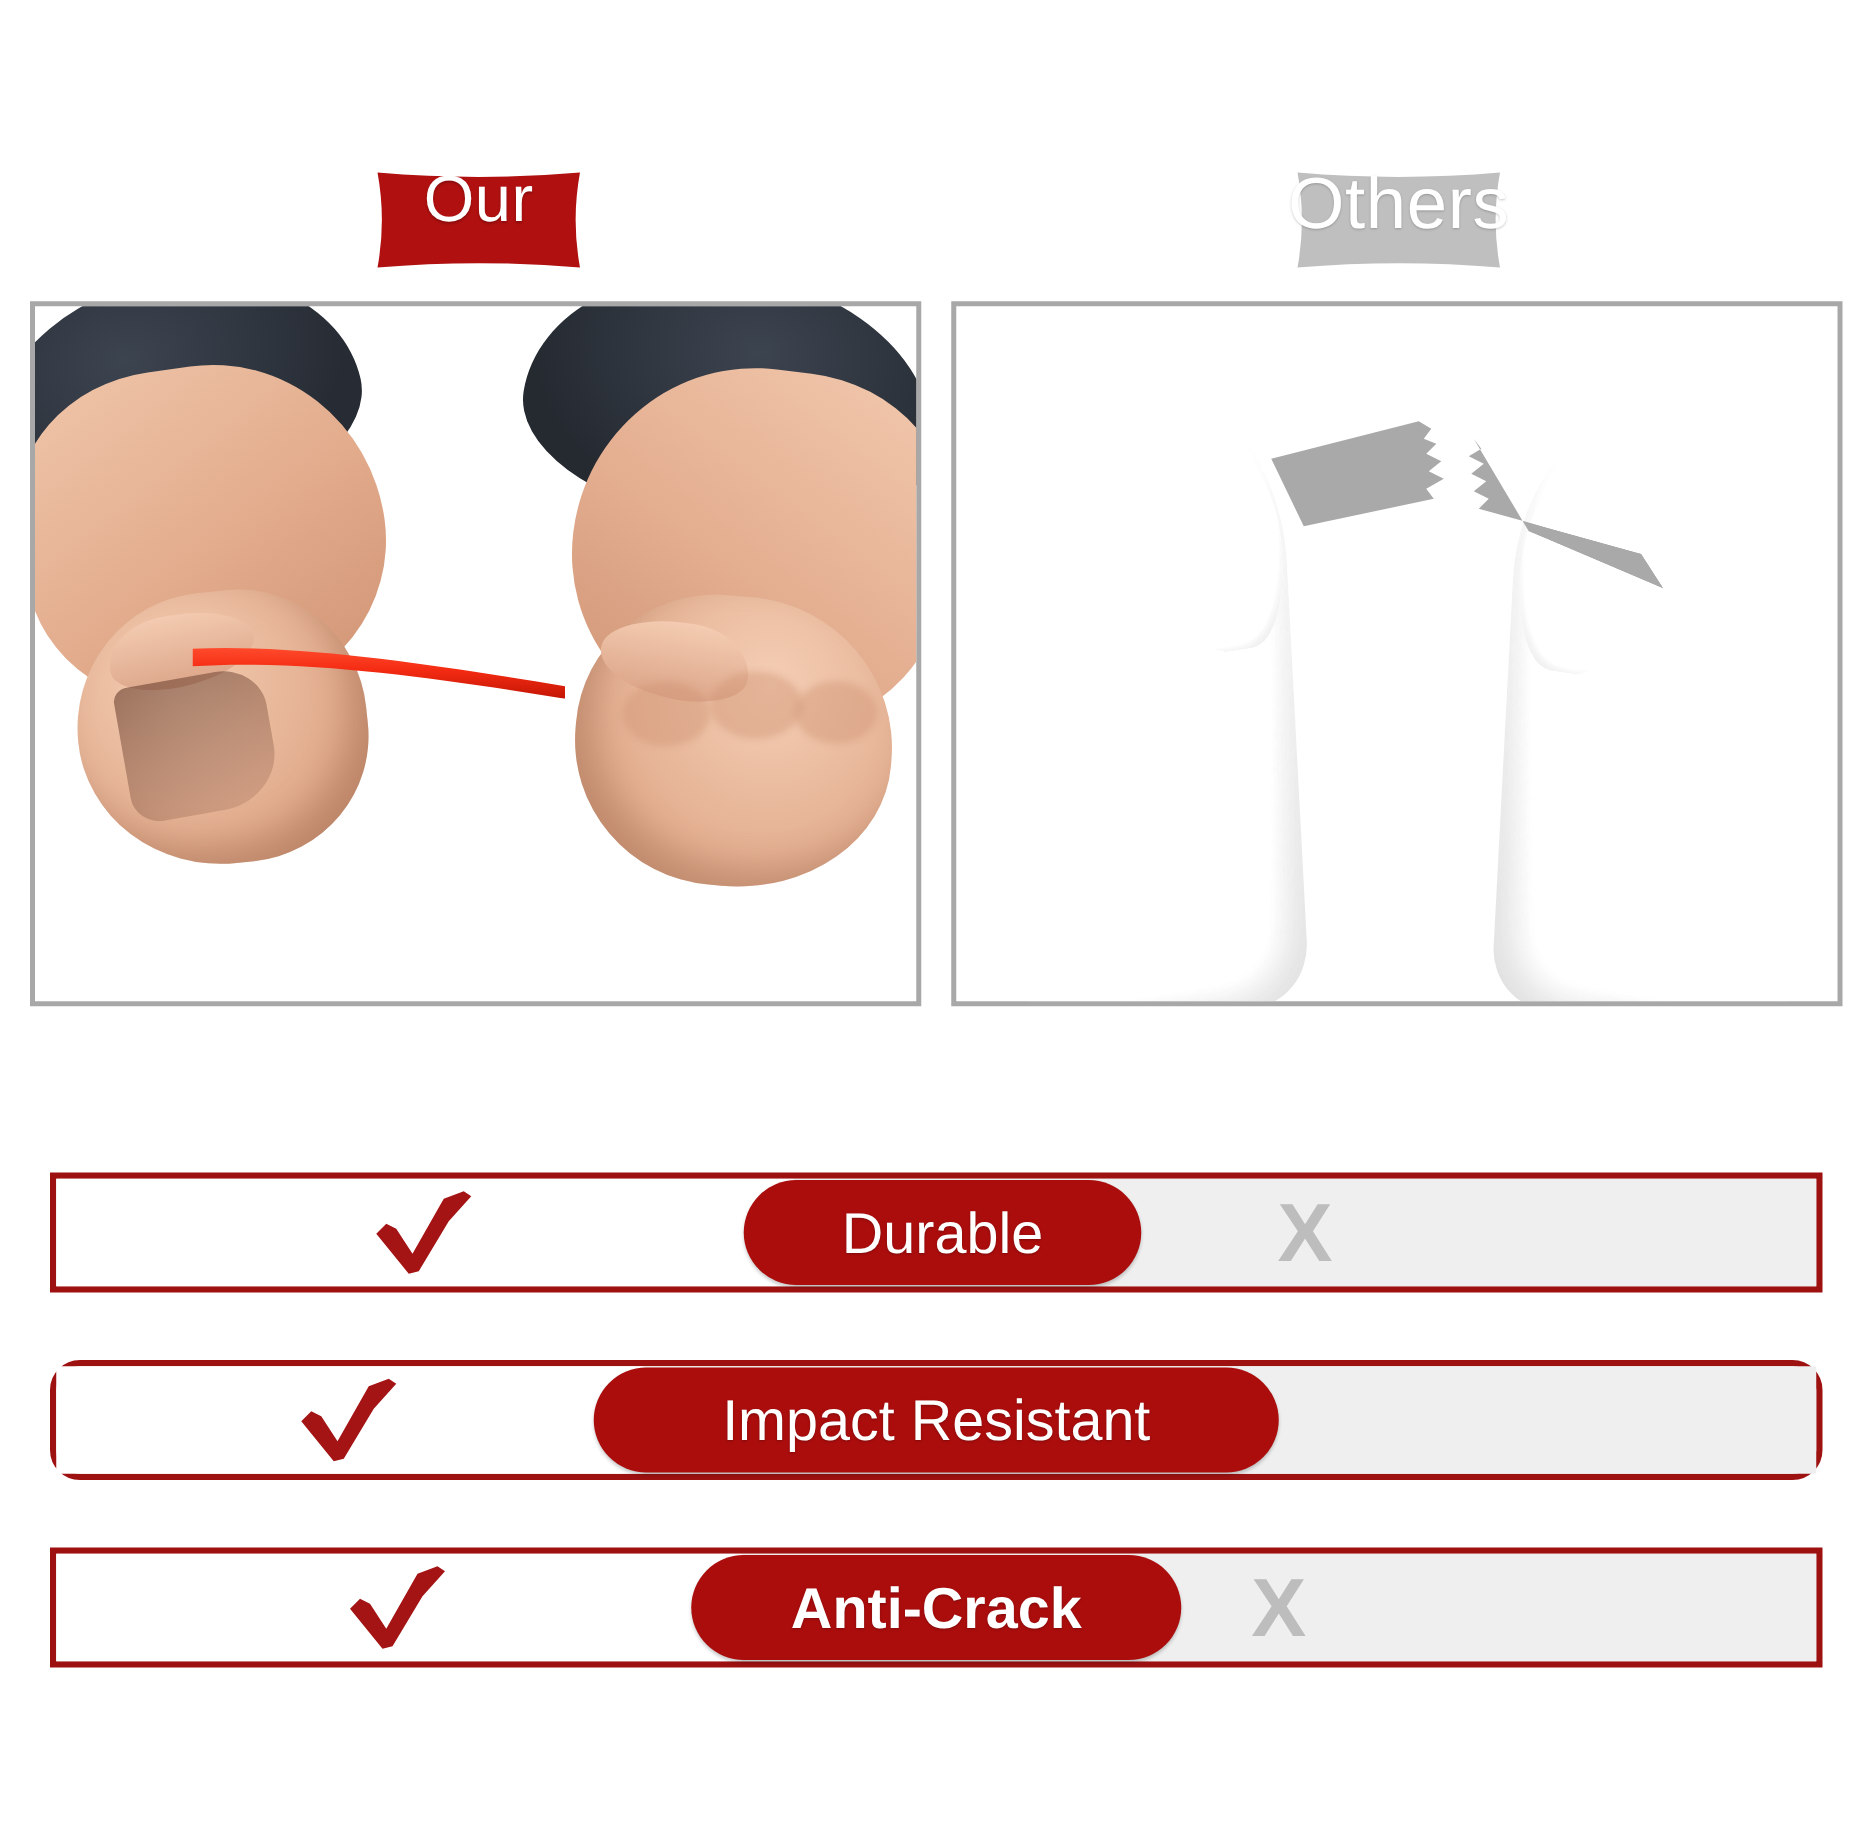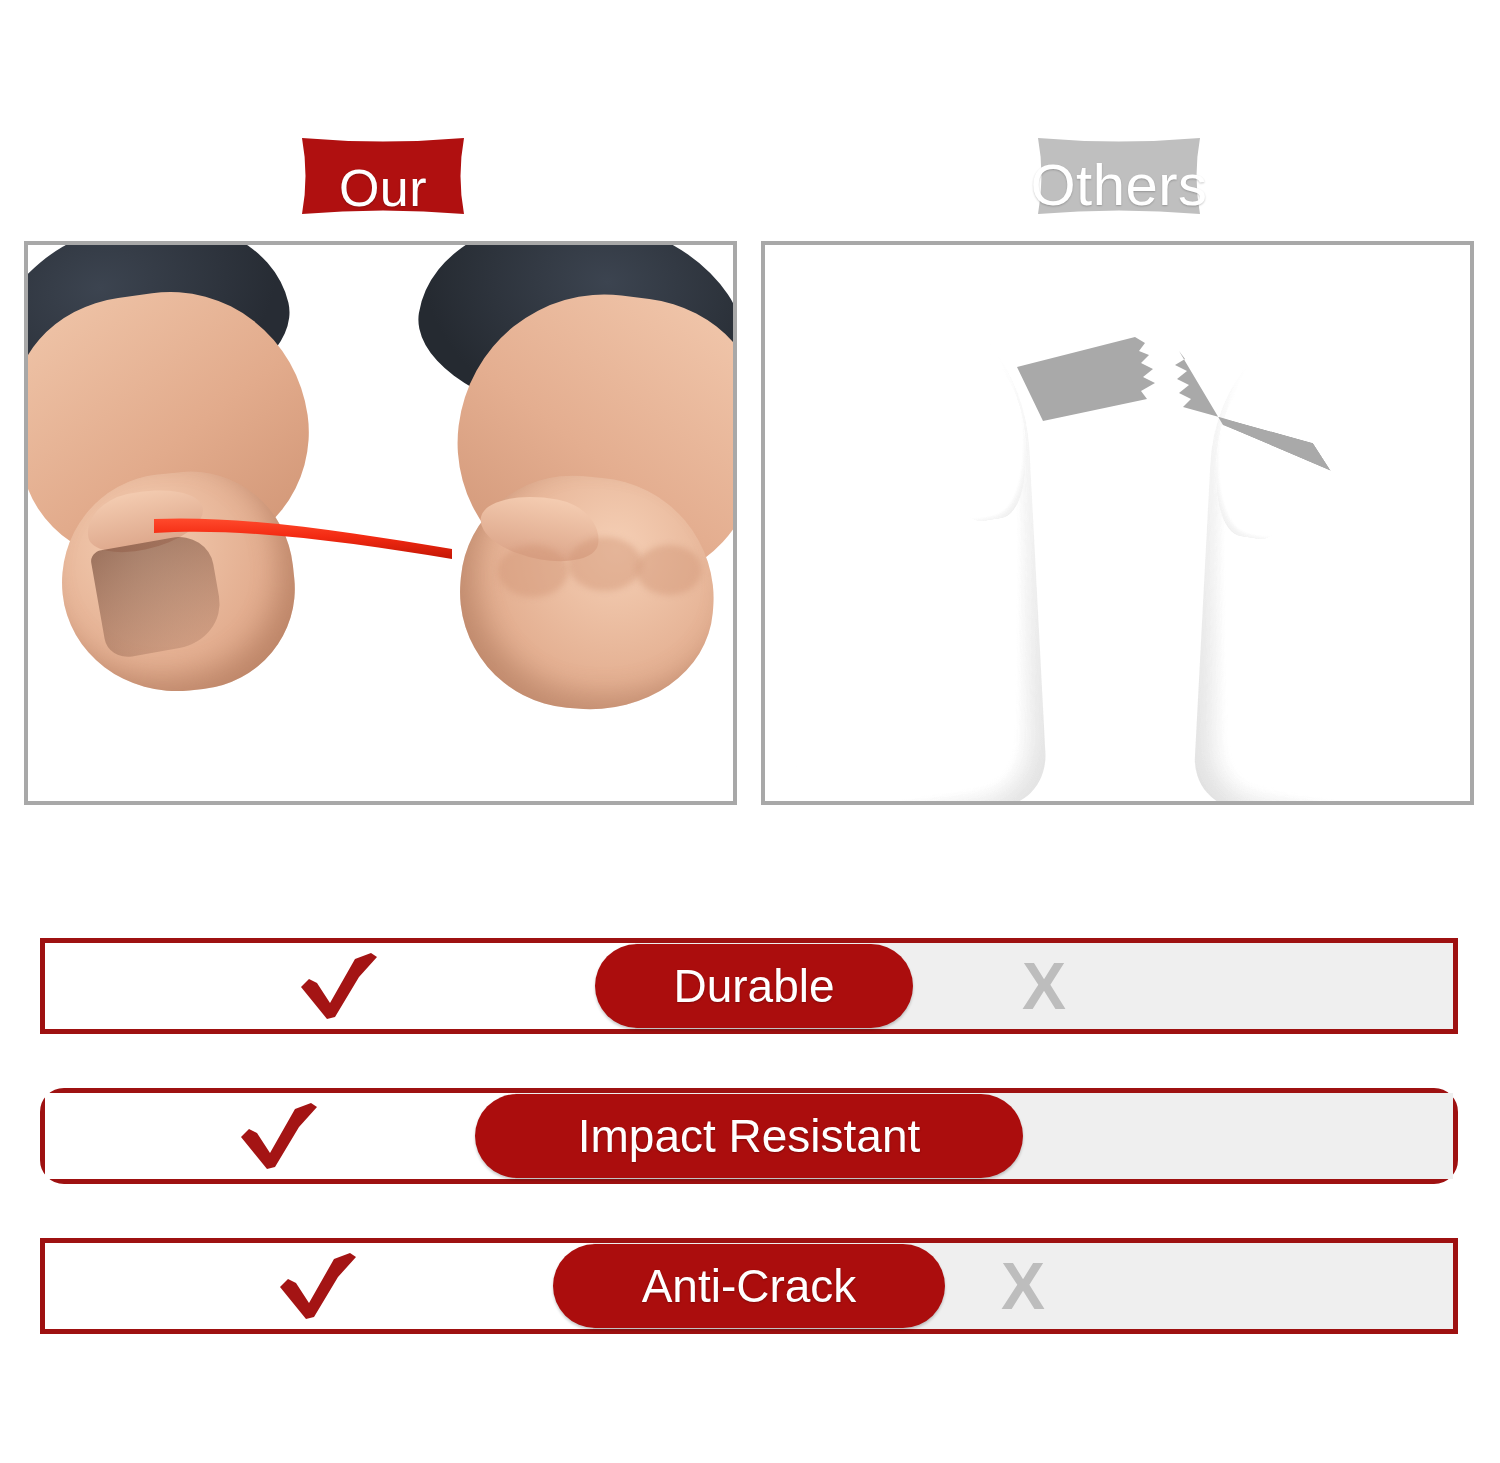--- a/index.html
+++ b/index.html
@@ -12,21 +12,21 @@
     height: 1463px;
     position: relative;
     font-family: "Liberation Sans", sans-serif;
     overflow: hidden;
   }
 
   
   .badge {
     position: absolute;
     display: flex;
-    align-items: flex-end;
+    align-items: flex-start;
     justify-content: center;
     color: #ffffff;
     font-size: 52px;
     font-weight: 400;
     letter-spacing: 0.5px;
     text-shadow: 0 1px 2px rgba(0,0,0,0.22);
   }
   .badge .badge-shape {
     position: absolute;
     inset: 0;
@@ -348,15 +348,15 @@
 <div class="cmp-row" id="cmp-row-2">
   <div class="cmp-left" style="width:548px;">
     <svg class="check-mark" viewBox="0 0 86 70">
       <path d="M4,36 L12,28 L20,32 L33,52 L58,8 L74,2 L80,6 L62,26 L38,66 L30,68 Z" fill="#a41414"></path>
     </svg>
   </div>
   <div class="cmp-right">
     <span class="x-mark">X</span>
   </div>
   <div class="pill-holder">
-    <div class="pill" id="pill-2" style="width: 392px;">Anti-Crack</div>
+    <div class="pill" id="pill-2" style="width: 392px; font-weight: bold;">Anti-Crack</div>
   </div>
 </div>
 
 </body></html>

